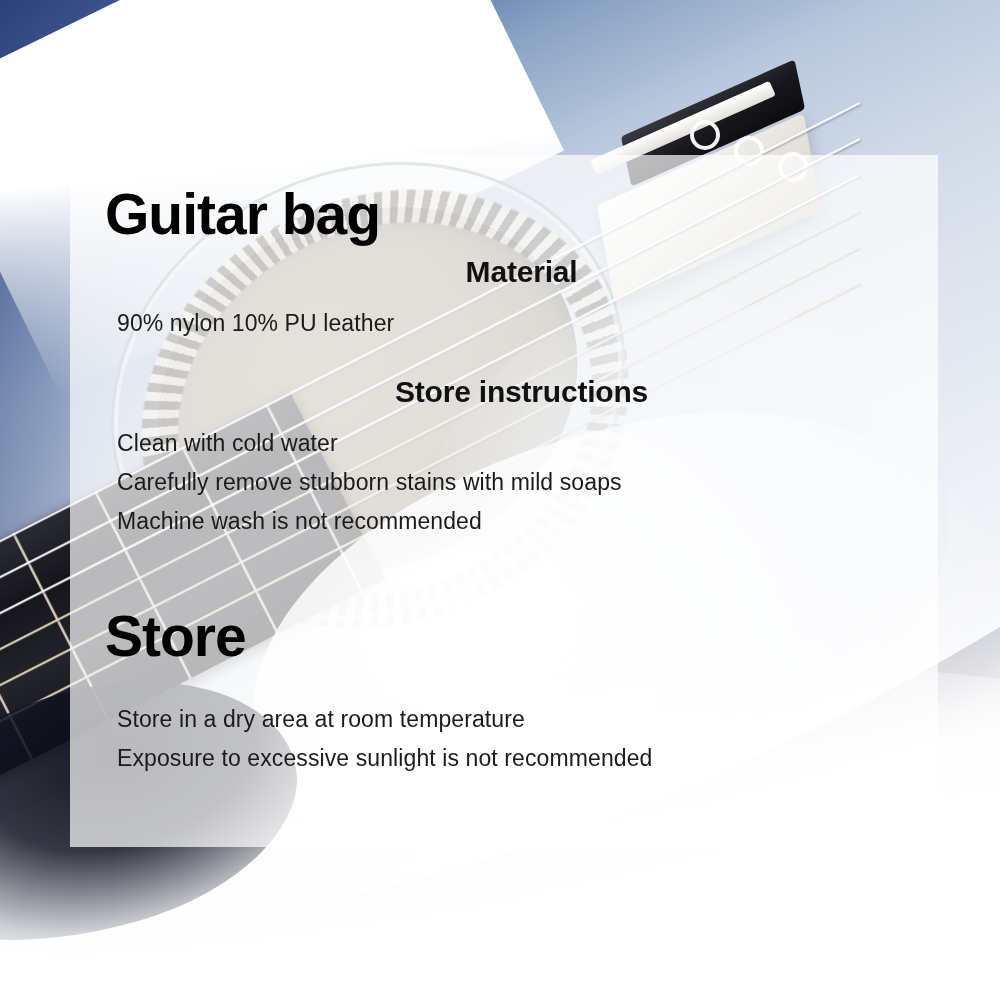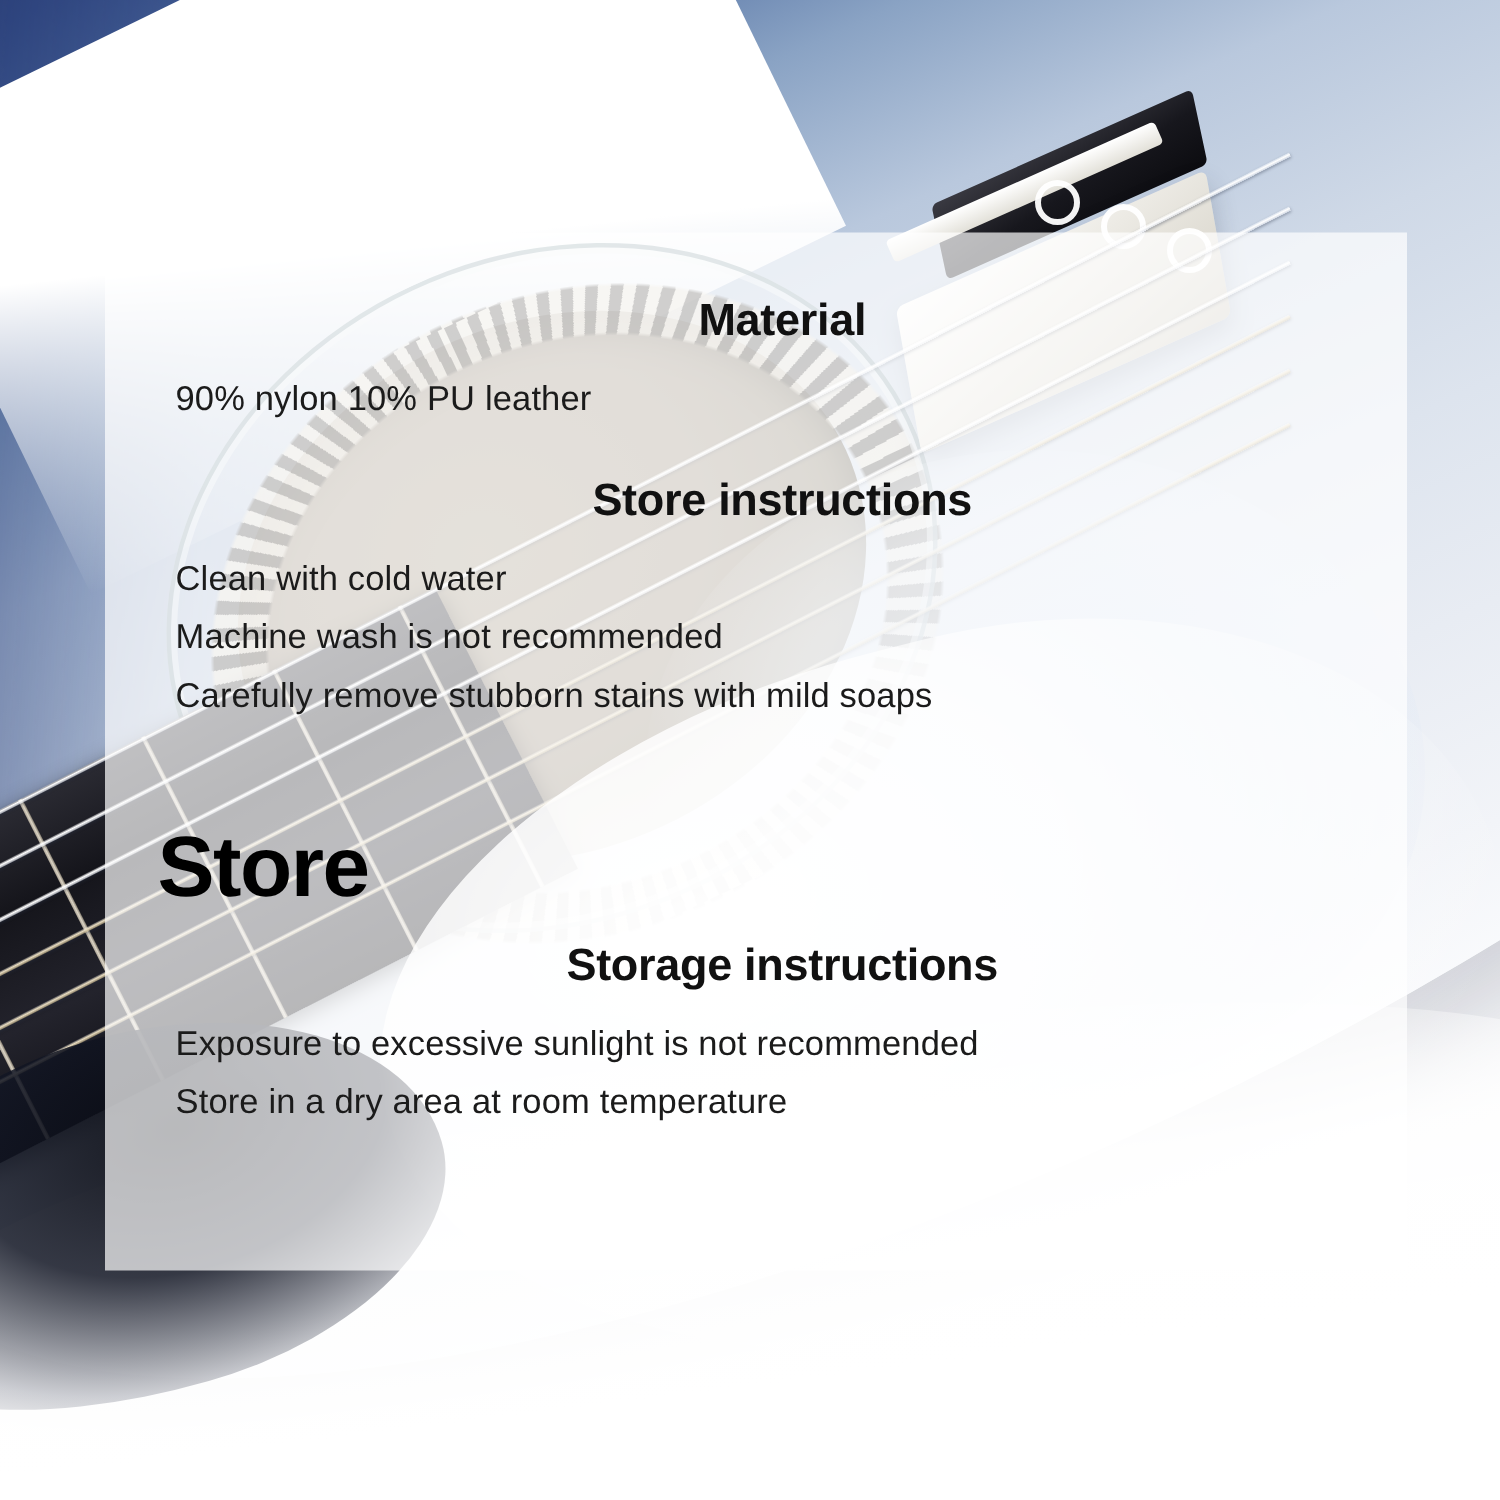--- a/index.html
+++ b/index.html
@@ -262,44 +262,44 @@
     <div class="string wound" style="left:-40px; top:740px; width:1010px; transform:rotate(-27deg);"></div>
 
     <div class="gloss-b"></div>
     <div class="gloss-a"></div>
     <div class="lower-white"></div>
     <div class="dark-edge"></div>
   </div>
 
   <div id="overlay">
 
+    <h1 class="title">Guitar bag</h1>
     <div class="sp-1"></div>
 
     <h2 class="subhead">Material</h2>
     <div class="sp-3"></div>
     <div class="lines">
       <div class="bodyline">90% nylon 10% PU leather</div>
     </div>
 
     <div class="sp-2"></div>
 
     <h2 class="subhead">Store instructions</h2>
     <div class="sp-3"></div>
     <div class="lines">
       <div class="bodyline">Clean with cold water</div>
+      <div class="bodyline">Carefully remove stubborn stains with mild soaps</div>
       <div class="bodyline">Machine wash is not recommended</div>
-      <div class="bodyline">Carefully remove stubborn stains with mild soaps</div>
     </div>
 
     <div class="sp-4"></div>
 
     <h1 class="title">Store</h1>
     <div class="sp-5"></div>
 
-    <h2 class="subhead">Storage instructions</h2>
     <div class="sp-3"></div>
     <div class="lines">
+      <div class="bodyline">Store in a dry area at room temperature</div>
       <div class="bodyline">Exposure to excessive sunlight is not recommended</div>
-      <div class="bodyline">Store in a dry area at room temperature</div>
     </div>
 
   </div>
 </div>
 
 </body></html>

